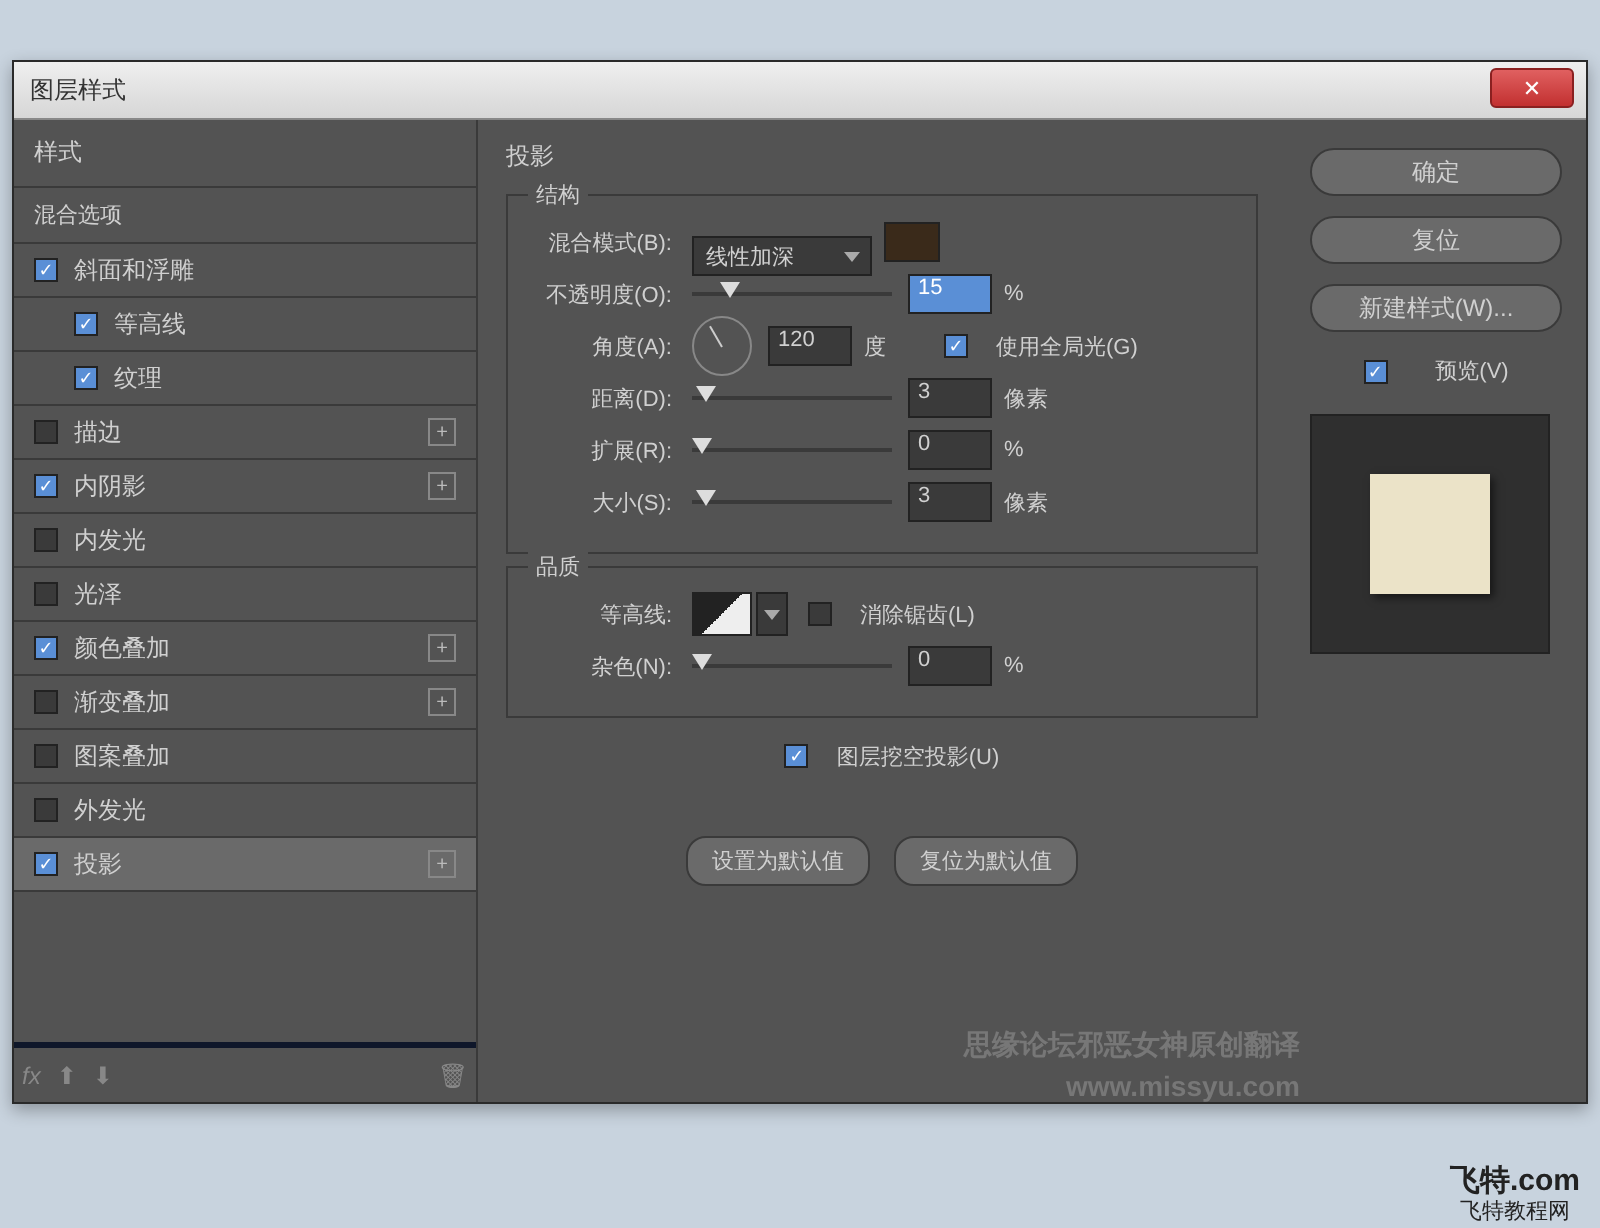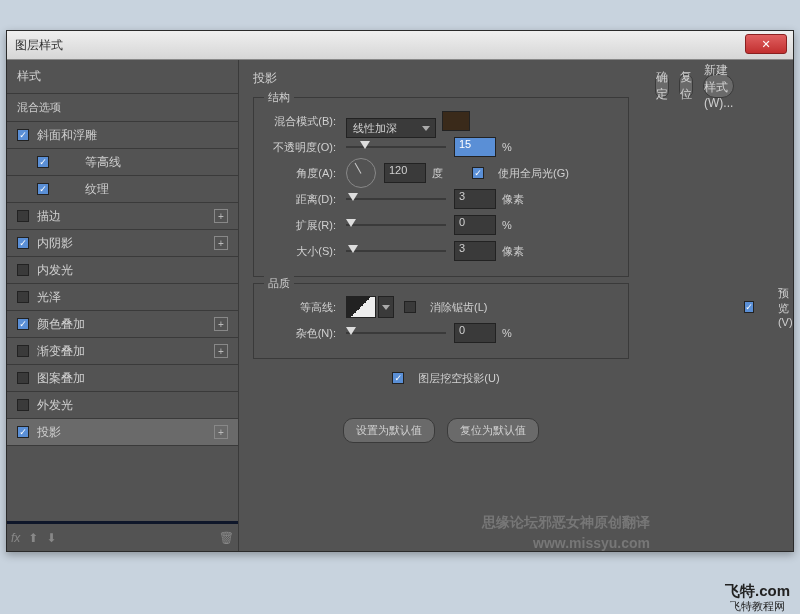--- a/index.html
+++ b/index.html
@@ -7,21 +7,21 @@
 .window { position: absolute; top: 30px; left: 6px; width: 788px; height: 522px; background: #535353; border: 1px solid #2a2a2a; box-shadow: 0 3px 8px rgba(0,0,0,0.3); }
 .titlebar { height: 29px; background: linear-gradient(#efefef, #d6d6d6); display: flex; align-items: center; padding: 0 8px; border-bottom: 1px solid #888; position: relative; }
 .titlebar-text { font-size: 12px; color: #333; }
 .close-btn { position: absolute; right: 6px; top: 3px; width: 42px; height: 20px; background: linear-gradient(#e06060, #c23030); border: 1px solid #8a2020; border-radius: 3px; color: #fff; display: flex; align-items: center; justify-content: center; font-size: 11px; }
 .body { display: flex; height: calc(100% - 29px); color: #d0d0d0; font-size: 12px; }
 .left-panel { width: 232px; border-right: 1px solid #3a3a3a; display: flex; flex-direction: column; }
 .styles-header { padding: 8px 10px; border-bottom: 1px solid #3a3a3a; }
 .blend-header { padding: 6px 10px; border-bottom: 1px solid #3a3a3a; font-size: 11px; }
 .style-list { flex: 1; overflow: hidden; }
 .style-item { padding: 6px 10px; display: flex; align-items: center; border-bottom: 1px solid #3a3a3a; height: 27px; }
-.style-item.indent { padding-left: 30px; gap: 28px; }
+.style-item.indent { padding-left: 30px; }
 .style-item.selected { background: #6a6a6a; }
 .style-item .lbl { flex: 1; }
 .plus { width: 14px; height: 14px; border: 1px solid #888; display: flex; align-items: center; justify-content: center; font-size: 10px; color: #bbb; }
 .chk { width: 12px; height: 12px; background: #3a3a3a; border: 1px solid #222; margin-right: 8px; display: inline-flex; align-items: center; justify-content: center; }
 .chk.checked { background: #5a8fd6; }
 .chk.checked::after { content: "✓"; color: #fff; font-size: 9px; }
 .footer-tools { height: 30px; border-top: 3px solid #0f172a; display: flex; align-items: center; padding: 0 4px; gap: 8px; color: #888; }
 .footer-tools .spacer { flex: 1; }
 .center-panel { flex: 1; padding: 10px 14px; display: flex; flex-direction: column; gap: 6px; }
 .section-title { font-size: 12px; margin-bottom: 4px; color: #d0d0d0; }
@@ -38,21 +38,21 @@
 .num-input.hl { background: #5a8fd6; color: #fff; }
 .unit { margin-left: 6px; font-size: 11px; width: 30px; }
 .angle-dial { width: 30px; height: 30px; border: 1px solid #888; border-radius: 50%; position: relative; margin-right: 8px; }
 .angle-dial::after { content: ""; position: absolute; width: 12px; height: 1px; background: #ccc; top: 50%; left: 50%; transform-origin: left center; transform: rotate(-120deg); }
 .inline-chk { display: inline-flex; align-items: center; margin-left: 10px; font-size: 11px; }
 .btn-row { display: flex; gap: 12px; justify-content: center; margin-top: 21px; }
 .small-btn { background: #6a6a6a; border: 1px solid #3a3a3a; color: #d0d0d0; padding: 4px 12px; font-size: 11px; border-radius: 10px; }
 .contour-swatch { width: 30px; height: 22px; background: linear-gradient(135deg, #222 50%, #eee 50%); border: 1px solid #222; display: inline-block; }
 .contour-dd { width: 16px; height: 22px; background: #3a3a3a; border: 1px solid #222; display: inline-flex; align-items: center; justify-content: center; margin-left: 2px; }
 .contour-dd::after { content: ""; border-left: 4px solid transparent; border-right: 4px solid transparent; border-top: 5px solid #aaa; }
-.right-panel { width: 150px; padding: 14px 12px; display: flex; flex-direction: row; gap: 10px; }
+.right-panel { width: 150px; padding: 14px 12px; display: flex; flex-direction: column; gap: 10px; }
 .r-btn { background: #6a6a6a; border: 1px solid #3a3a3a; color: #d0d0d0; height: 24px; border-radius: 12px; font-size: 12px; display: flex; align-items: center; justify-content: center; }
 .preview-chk { display: flex; align-items: center; justify-content: center; font-size: 11px; margin-top: 2px; }
 .preview-box { width: 120px; height: 120px; background: #2f2f2f; border: 1px solid #222; margin-top: 4px; display: flex; align-items: center; justify-content: center; }
 .preview-inner { width: 60px; height: 60px; background: #ebe3c8; box-shadow: 2px 2px 4px rgba(0,0,0,0.5); }
 .watermark { position: absolute; right: 150px; bottom: 60px; color: #777; font-size: 14px; font-weight: bold; text-align: right; line-height: 1.5; }
 .brand { position: absolute; right: 10px; bottom: 2px; font-size: 15px; font-weight: bold; color: #222; text-align: center; line-height: 1.1; }
 .brand .sub { font-size: 11px; font-weight: normal; }
 </style>
 </head>
 <body>

